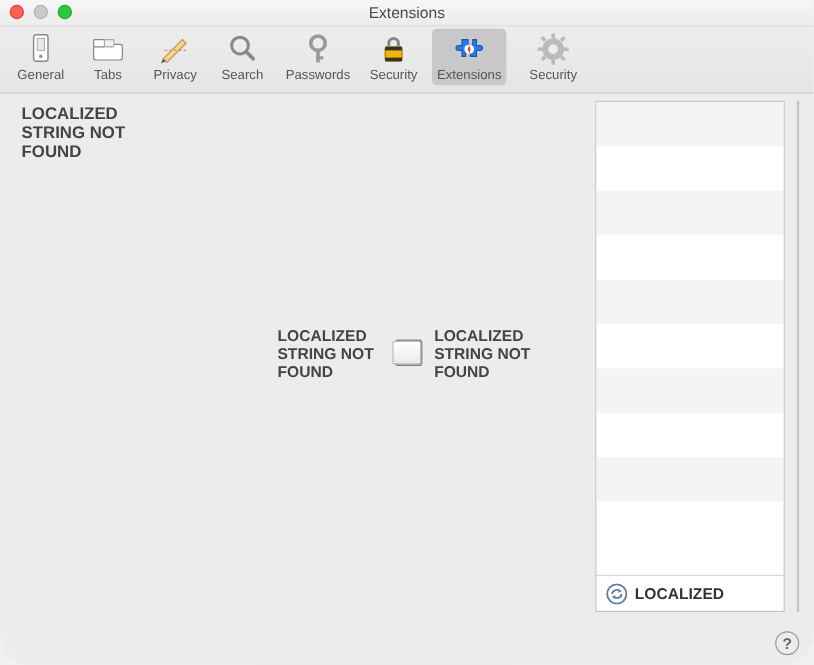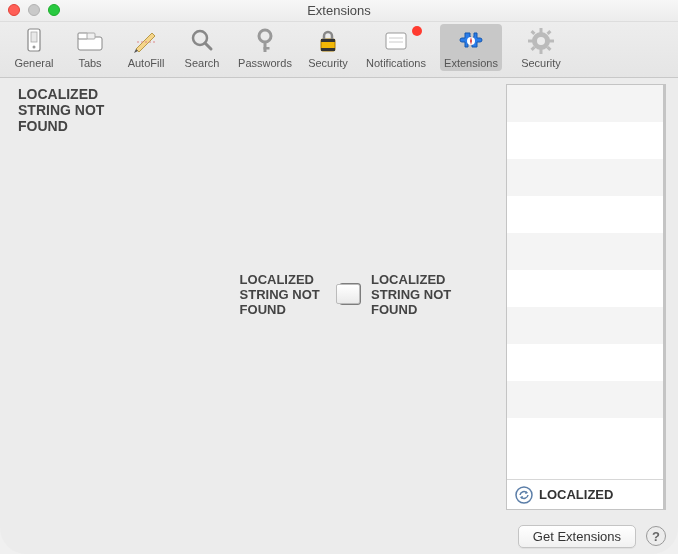--- a/index.html
+++ b/index.html
@@ -133,20 +133,21 @@
     top: 0;
     width: 24px;
     height: 20px;
     background: linear-gradient(#ffffff,#eaeaea);
     border-radius: 2px;
     border: 0.5px solid #bbb;
   }
   .panes {
     flex: 1;
     display: flex;
+    gap: 10px;
     padding-left: 46px;
   }
   .sidebar {
     width: 158px;
     background: #fff;
     border: 1px solid #c4c4c4;
     display: flex;
     flex-direction: column;
   }
   .sidebar-list {
@@ -244,21 +245,21 @@
     </div>
 
     <div class="tb-item">
       <div class="tb-icon">
         <svg width="28" height="28" viewBox="0 0 28 28">
           <path d="M4 22 L20 6 L23 9 L7 25 Z" fill="#f5d58a" stroke="#b89a4a"></path>
           <path d="M4 22 L2 26 L6 24 Z" fill="#555"></path>
           <line x1="5" y1="15" x2="23" y2="15" stroke="#d88" stroke-width="1" stroke-dasharray="2,2"></line>
         </svg>
       </div>
-      <div class="tb-label">AutoFill</div>
+      <div class="tb-label">Privacy</div>
     </div>
 
     <div class="tb-item">
       <div class="tb-icon">
         <svg width="26" height="28" viewBox="0 0 26 28">
           <circle cx="11" cy="11" r="7" fill="none" stroke="#888" stroke-width="2.5"></circle>
           <line x1="16" y1="16" x2="22" y2="22" stroke="#888" stroke-width="3" stroke-linecap="round"></line>
         </svg>
       </div>
       <div class="tb-label">Search</div>
@@ -281,31 +282,20 @@
           <rect x="6" y="12" width="14" height="12" rx="1.5" fill="#f2b705" stroke="#a97a00"></rect>
           <rect x="6" y="12" width="14" height="3" fill="#333"></rect>
           <rect x="6" y="21" width="14" height="3" fill="#333"></rect>
           <path d="M9 12 V9 a4 4 0 0 1 8 0 V12" fill="none" stroke="#888" stroke-width="2.5"></path>
         </svg>
       </div>
       <div class="tb-label">Security</div>
     </div>
 
 
-    <div class="tb-item wider">
-      <div class="tb-icon">
-        <svg width="28" height="28" viewBox="0 0 28 28">
-          <rect x="4" y="6" width="20" height="16" rx="2" fill="#fff" stroke="#999"></rect>
-          <line x1="7" y1="11" x2="21" y2="11" stroke="#ccc"></line>
-          <line x1="7" y1="15" x2="21" y2="15" stroke="#ccc"></line>
-        </svg>
-      </div>
-      <div class="notif-dot"></div>
-      <div class="tb-label">Notifications</div>
-    </div>
 
     <div class="tb-item wide selected">
       <div class="tb-icon">
         <svg width="28" height="28" viewBox="0 0 28 28">
           <path d="M8 6 h5 v3 a2 2 0 0 0 4 0 v-3 h3 v5 h3 a2 2 0 0 1 0 4 h-3 v5 h-5 v-3 a2 2 0 0 0 -4 0 v3 h-3 v-5 h-3 a2 2 0 0 1 0 -4 h3 Z" fill="#2b7de9" stroke="#1558b0"></path>
           <circle cx="14" cy="14" r="4" fill="#fff"></circle>
           <path d="M14 10 L15 14 L14 18 L13 14 Z" fill="#d33"></path>
         </svg>
       </div>
       <div class="tb-label">Extensions</div>
@@ -367,17 +357,16 @@
             </svg>
           </span>
           <span>LOCALIZED</span>
         </div>
       </div>
       <div class="detail"></div>
     </div>
   </div>
 
   <div class="bottom-bar">
-    <button class="btn">Get Extensions</button>
     <div class="help">?</div>
   </div>
 
 </div>
 
 </body></html>

